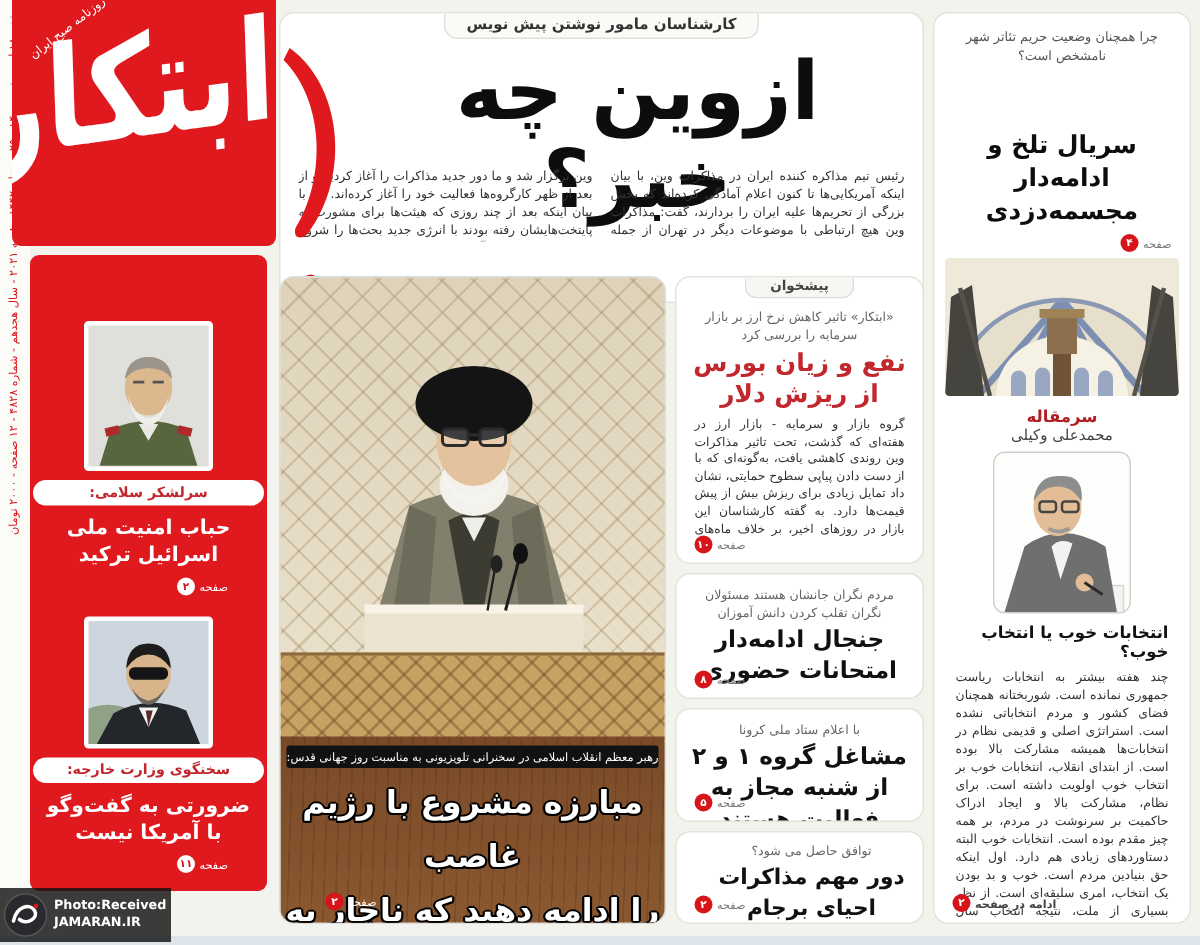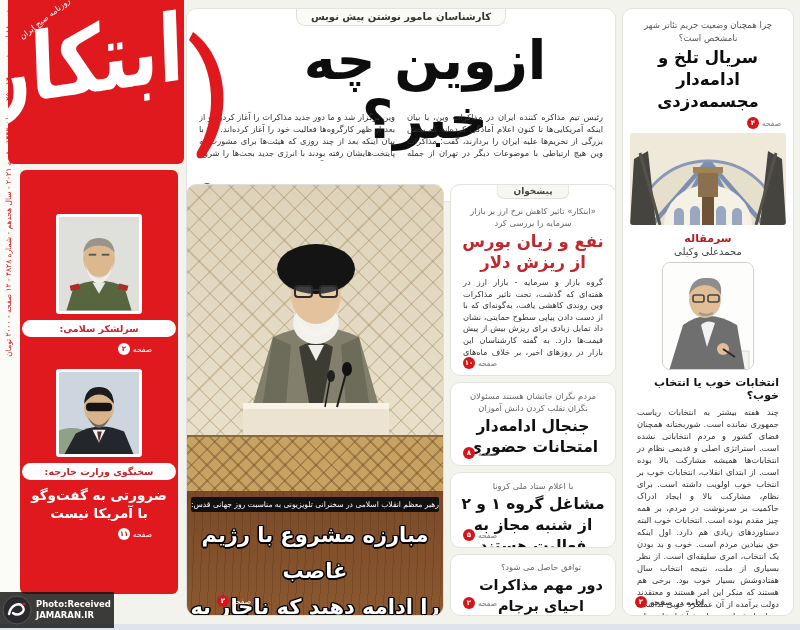--- a/index.html
+++ b/index.html
@@ -69,21 +69,21 @@
             border-radius:0 0 8px 8px; padding:1px 16px 2px; font-size:9px; font-weight:bold; color:#444; white-space:nowrap; }
   .pk-kicker { text-align:center; font-size:8.4px; color:#666; line-height:12px; padding:0 10px; }
   .pk-headline { text-align:center; font-weight:bold; color:#111; font-size:15.5px; line-height:21px; padding:2px 8px 0; }
   .pk-headline--red { color:#c1272d; font-size:16.5px; }
   .pk-body { font-size:8.2px; line-height:11.6px; color:#333; text-align:justify; padding:4px 12px 0; height:86px; overflow:hidden; }
   .pk-badge { position:absolute; left:12px; bottom:6px; }
 
   
   .right-card { left:622px; top:8px; width:172px; height:608px; }
   .rc-kicker { text-align:center; font-size:8.6px; color:#555; line-height:12.5px; padding:10px 14px 0; }
-  .rc-headline { text-align:center; font-weight:bold; color:#0d0d0d; font-size:16.5px; line-height:22px; padding:3px 6px 0; }
+  .rc-headline { text-align:center; font-weight:bold; color:#0d0d0d; font-size:16.5px; line-height:22px; padding:3px 6px 0;margin-top:39px; }
   .rc-badge { margin:4px 12px 4px; }
   .theater-photo { width:156px; height:92px; margin:2px auto 4px; display:block; border-radius:3px; }
   .ed-section { text-align:center; font-size:11px; font-weight:bold; color:#b01e24; padding-top:3px; }
   .ed-author { text-align:center; font-size:10px; color:#444; padding-top:1px; }
   .ed-photo-frame { width:92px; height:108px; margin:5px auto 4px; border:1px solid #cfcfc9; border-radius:8px; overflow:hidden; background:#fff; }
   .ed-headline { font-weight:bold; font-size:11px; color:#111; padding:2px 14px 0; }
   .ed-body { font-size:8.3px; line-height:12px; color:#333; text-align:justify; padding:4px 14px 0; height:238px; overflow:hidden; }
   .ed-more { position:absolute; left:12px; bottom:7px; }
   .ed-more .badge-label { color:#444; font-weight:bold; }
 
@@ -279,20 +279,21 @@
       <rect x="12" y="72" width="10" height="6" fill="#b02a2a" transform="rotate(-14 17 75)"></rect>
       <rect x="64" y="72" width="10" height="6" fill="#b02a2a" transform="rotate(14 69 75)"></rect>
       <path d="M36,70 L43,82 L50,70 Z" fill="#e9e9e4"></path>
       <ellipse cx="43" cy="44" rx="17" ry="20" fill="#dcb88e"></ellipse>
       <path d="M26,38 Q28,22 43,22 Q58,22 60,38 Q54,30 43,30 Q32,30 26,38 Z" fill="#9a948a"></path>
       <path d="M28,48 Q32,70 43,71 Q54,70 58,48 Q54,64 43,66 Q32,64 28,48 Z" fill="#efefea"></path>
       <line x1="32" y1="40" x2="40" y2="40" stroke="#555" stroke-width="2"></line>
       <line x1="46" y1="40" x2="54" y2="40" stroke="#555" stroke-width="2"></line>
     </svg>
     <div class="side-pill">سرلشکر سلامی:</div>
+    <div class="side-headline">حباب امنیت ملی اسرائیل ترکید</div>
     <div class="badge badge--light side-badge">
       <span class="badge-label">صفحه</span>
       <span class="badge-num">۲</span>
     </div>
 
     <svg class="side-photo" style="margin-top:14px;" width="86" height="88" viewBox="0 0 86 88">
       <rect width="86" height="88" fill="#cdd6de"></rect>
       <ellipse cx="14" cy="78" rx="26" ry="18" fill="#7a8f6a" opacity=".75"></ellipse>
       <path d="M6,88 L80,88 L70,64 Q43,52 18,66 Z" fill="#23262b"></path>
       <path d="M36,62 L43,76 L50,62 Z" fill="#f2f2f2"></path>

